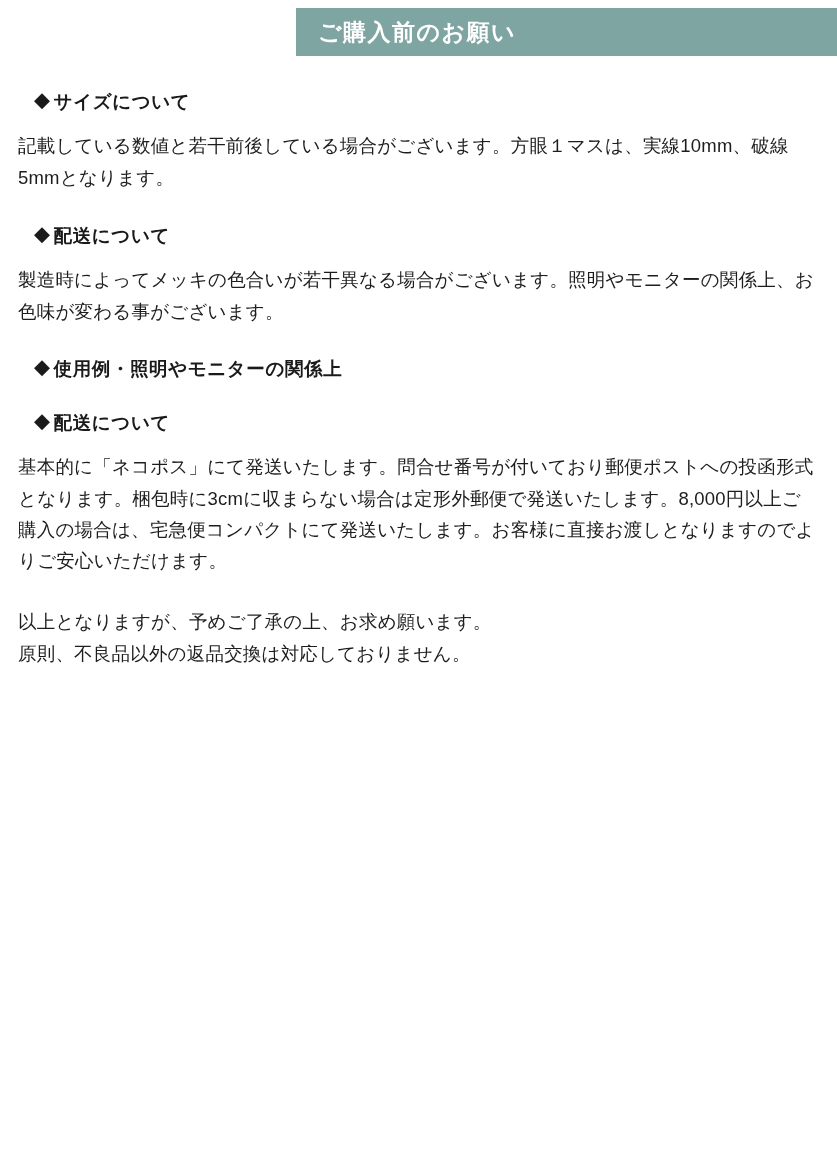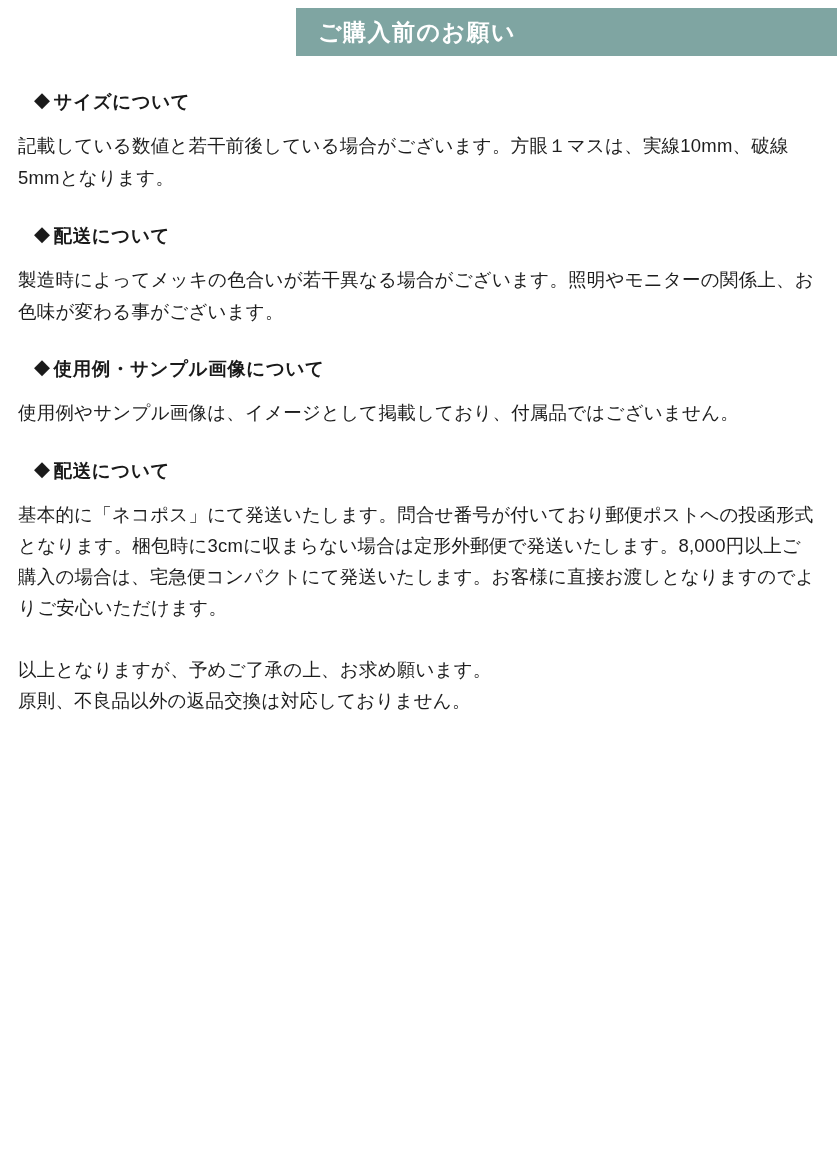--- a/index.html
+++ b/index.html
@@ -120,23 +120,22 @@
 
     <div class="section">
       <div class="sec-head">
         <span class="diamond">◆</span><span>配送について</span>
       </div>
       <div class="sec-body">製造時によってメッキの色合いが若干異なる場合がございます。照明やモニターの関係上、お色味が変わる事がございます。</div>
     </div>
 
     <div class="section">
       <div class="sec-head">
-        <span class="diamond">◆</span><span>使用例・サンプル画像について</span>
+        <span class="diamond">◆</span><span>使用例・照明やモニターの関係上</span>
       </div>
-      <div class="sec-body">使用例やサンプル画像は、イメージとして掲載しており、付属品ではございません。</div>
     </div>
 
     <div class="section">
     </div>
 
     <div class="section">
     </div>
 
     <div class="section">
       <div class="sec-head">

